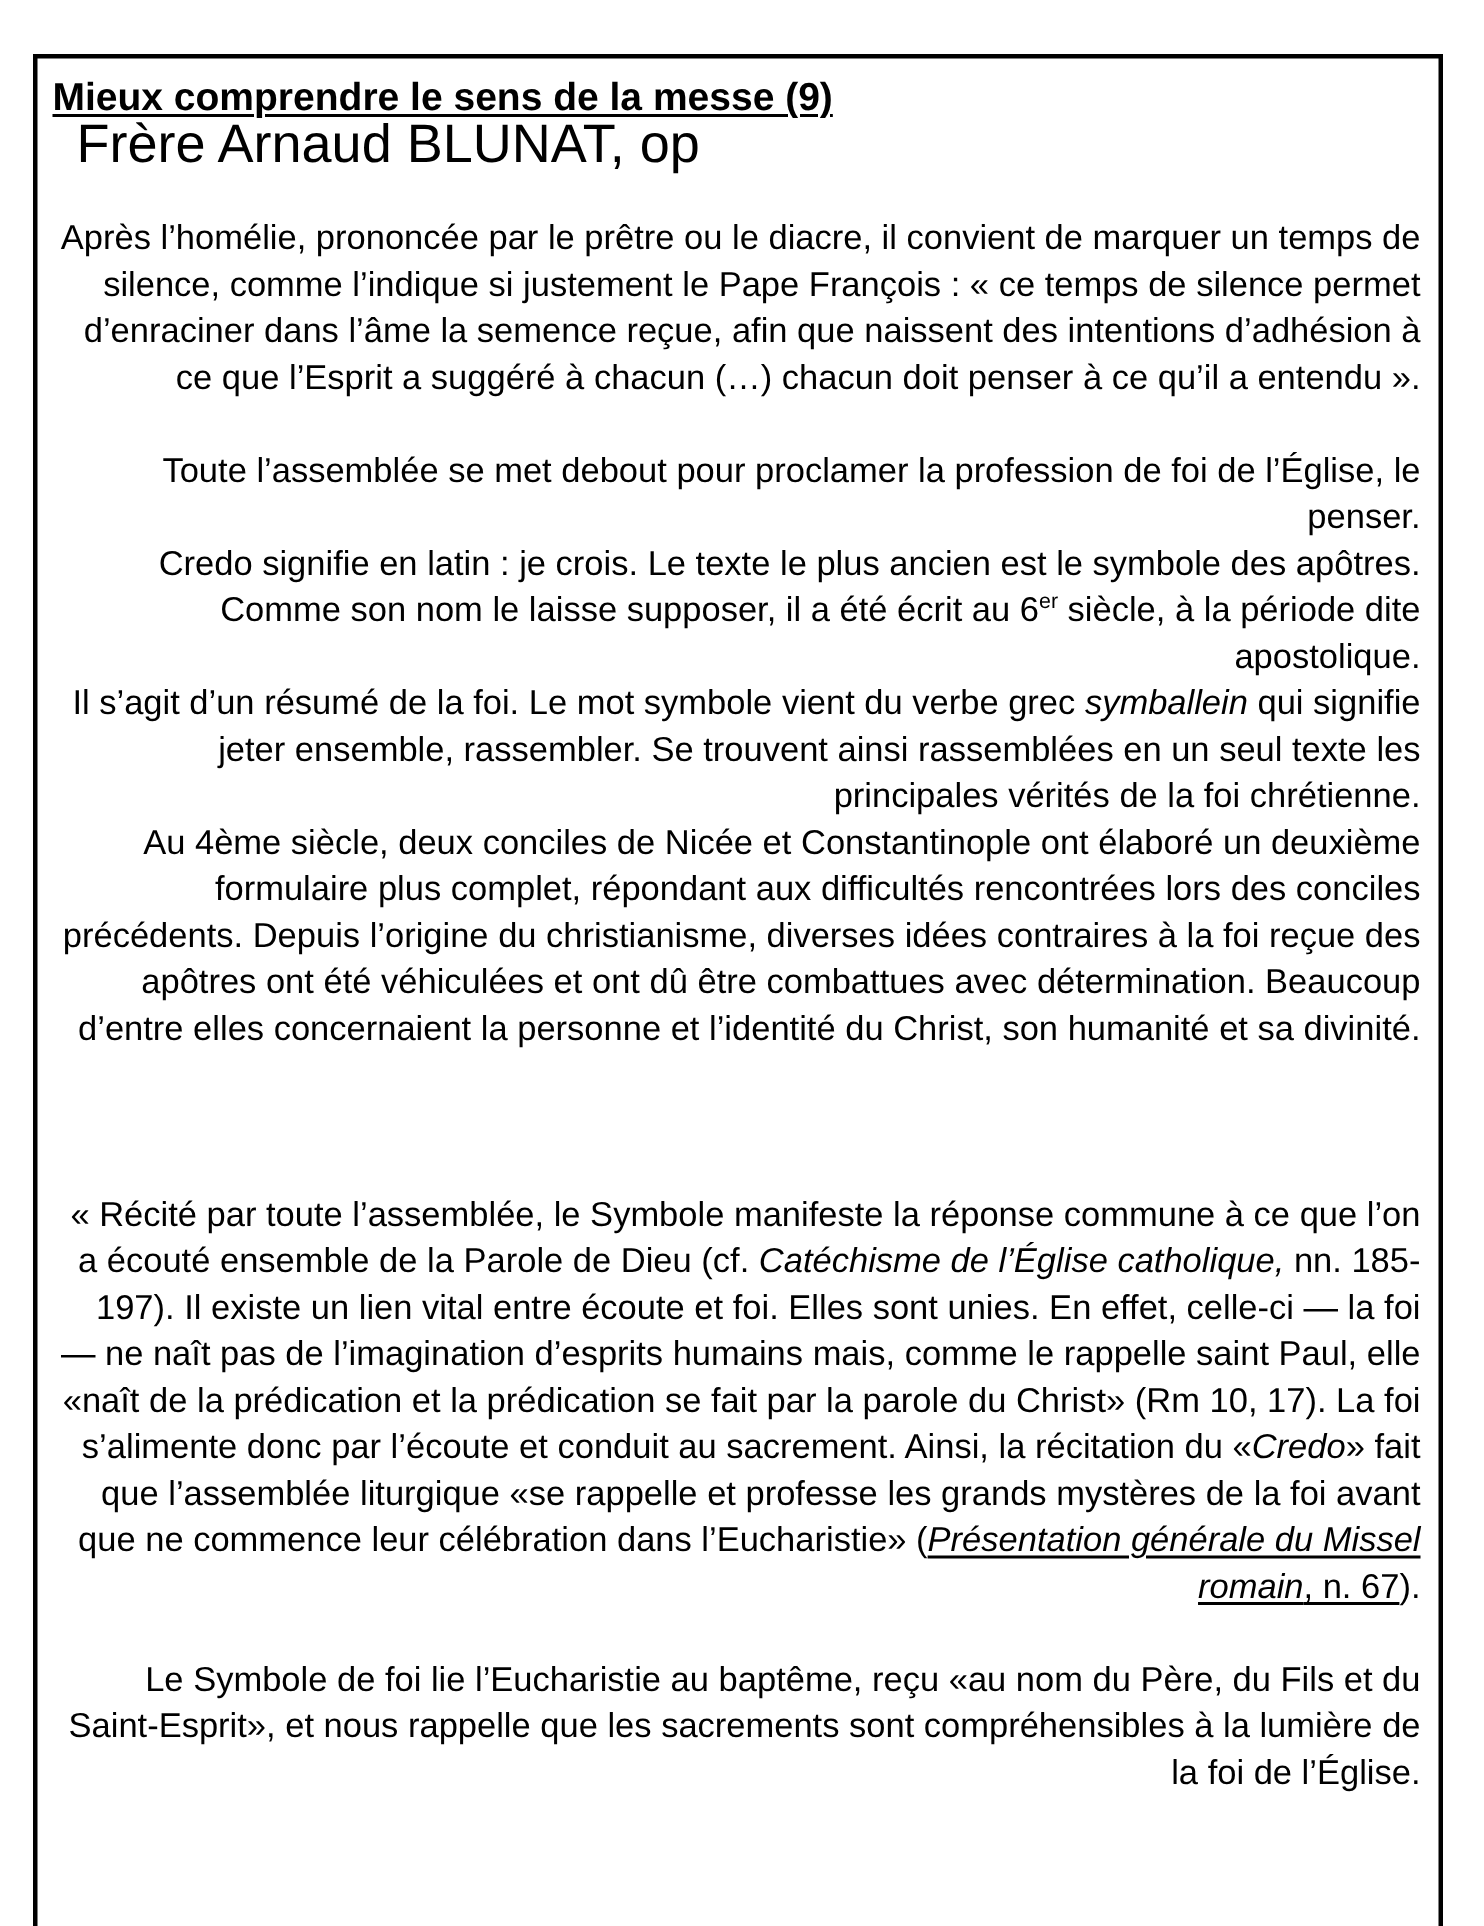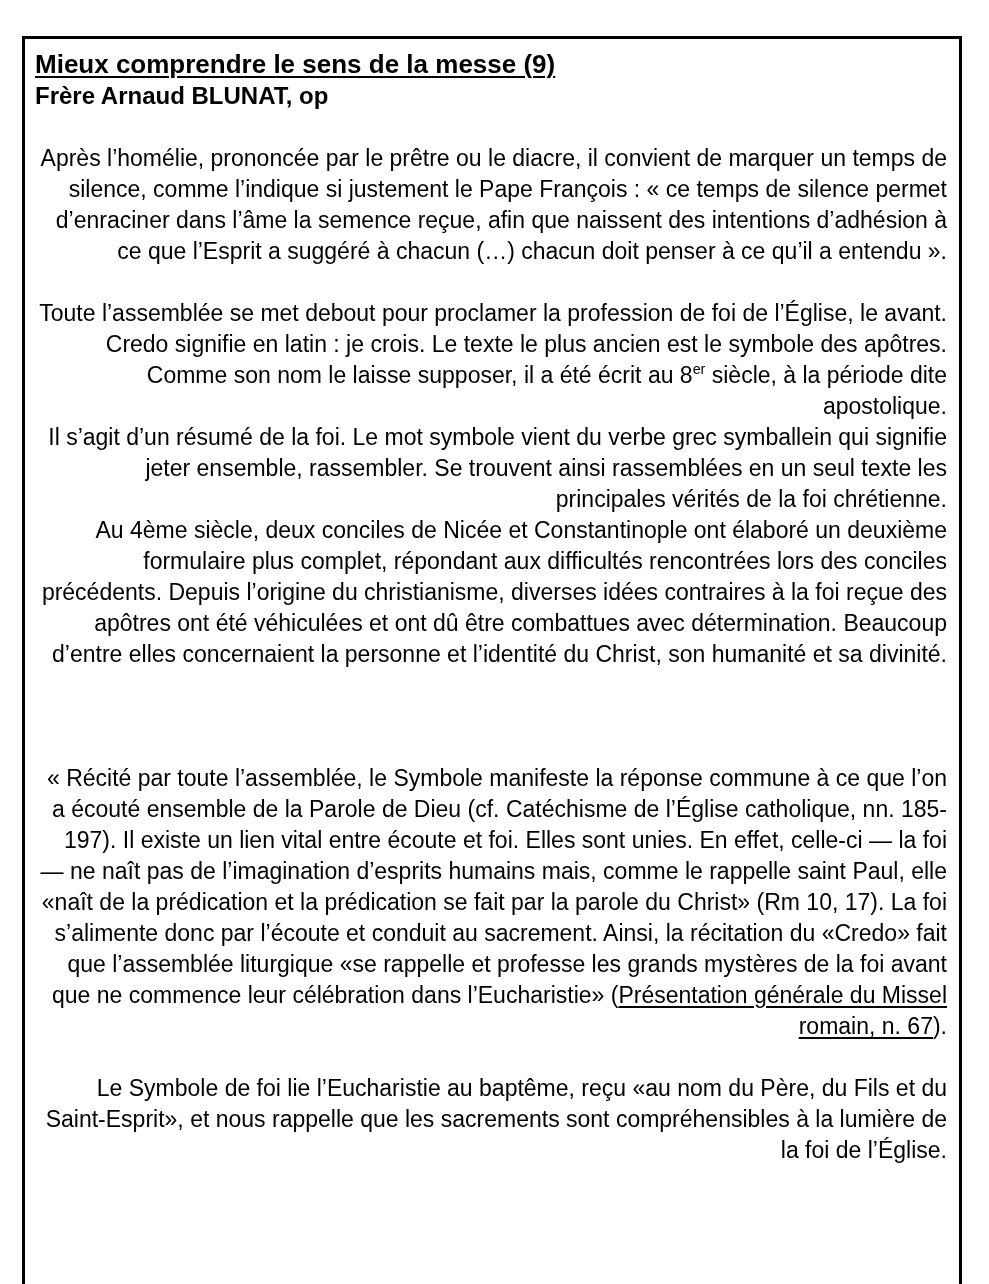--- a/index.html
+++ b/index.html
@@ -25,35 +25,36 @@
   }
   .doc-title {
     font-size: 26px;
     font-weight: bold;
     line-height: 32px;
     text-decoration: underline;
     text-decoration-thickness: 2px;
     text-underline-offset: 3px;
   }
   .doc-author {
-    font-size: 24px;
-    font-weight: bold;
+    font-size: 36px;
+    font-weight: normal;
     line-height: 32px;
+    margin-left: 16px;
   }
   .doc-body p.para {
     margin: 0;
     font-size: 23px;
     line-height: 31px;
     text-align: right;
   }
   .blank-line {
     height: 31px;
   }
   .run-b { font-weight: normal; }
-  .run-i { }
+  .run-i { font-style: italic; }
   .run-u {
     text-decoration: underline;
     text-decoration-thickness: 1.5px;
     text-underline-offset: 3px;
   }
   sup.run-sup {
     font-size: 0.62em;
     vertical-align: super;
     line-height: 0;
   }
@@ -61,22 +62,22 @@
 </head>
 <body>
 
 <div class="page-frame">
   <div class="doc-title">Mieux comprendre le sens de la messe (9)</div>
   <div class="doc-author">Frère Arnaud BLUNAT, op</div>
   <div class="doc-body" id="doc-body">
       <div class="blank-line"></div>
       <p class="para"><span>Après l’homélie, prononcée par le prêtre ou le diacre, il convient de marquer un temps de silence, comme l’indique si justement le Pape François : « ce temps de silence permet d’enraciner dans l’âme la semence reçue, afin que naissent des intentions d’adhésion à ce que l’Esprit a suggéré à chacun (…) chacun doit penser à ce qu’il a entendu ».</span></p>
       <div class="blank-line"></div>
-      <p class="para"><span>Toute l’assemblée se met debout pour proclamer la </span><span class="run-b">profession de foi</span><span> de l’Église, le </span><span class="run-b">avant.</span></p>
-      <p class="para"><span>Credo signifie en latin : je crois. Le texte le plus ancien est le symbole des apôtres. Comme son nom le laisse supposer, il a été écrit au 8</span><sup class="run-sup">er</sup><span> siècle, à la période dite apostolique.</span></p>
+      <p class="para"><span>Toute l’assemblée se met debout pour proclamer la </span><span class="run-b">profession de foi</span><span> de l’Église, le </span><span class="run-b">penser.</span></p>
+      <p class="para"><span>Credo signifie en latin : je crois. Le texte le plus ancien est le symbole des apôtres. Comme son nom le laisse supposer, il a été écrit au 6</span><sup class="run-sup">er</sup><span> siècle, à la période dite apostolique.</span></p>
       <p class="para"><span>Il s’agit d’un résumé de la foi. Le mot symbole vient du verbe grec </span><span class="run-i">symballein</span><span> qui signifie jeter ensemble, rassembler. Se trouvent ainsi rassemblées en un seul texte les principales vérités de la foi chrétienne.</span></p>
       <p class="para"><span>Au 4ème siècle, deux conciles de Nicée et Constantinople ont élaboré un deuxième formulaire plus complet, répondant aux difficultés rencontrées lors des conciles précédents. Depuis l’origine du christianisme, diverses idées contraires à la foi reçue des apôtres ont été véhiculées et ont dû être combattues avec détermination. Beaucoup d’entre elles concernaient la personne et l’identité du Christ, son humanité et sa divinité.</span></p>
       <div class="blank-line"></div>
       <div class="blank-line"></div>
       <div class="blank-line"></div>
       <p class="para"><span>« Récité par toute l’assemblée, le Symbole manifeste la réponse commune à ce que l’on a écouté ensemble de la Parole de Dieu (cf. </span><span class="run-i">Catéchisme de l’Église catholique,</span><span> nn. 185-197). Il existe </span><span class="run-b">un lien vital entre écoute et foi</span><span>. Elles sont unies. En effet, celle-ci — la foi — ne naît pas de l’imagination d’esprits humains mais, comme le rappelle saint Paul, elle «naît de la prédication et la prédication se fait par la parole du Christ» (Rm 10, 17). La foi s’alimente donc par l’écoute et conduit au sacrement. Ainsi, la récitation du «</span><span class="run-i">Credo</span><span>» fait que l’assemblée liturgique «se rappelle et professe les grands mystères de la foi avant que ne commence leur célébration dans l’Eucharistie» (</span><span class="run-i run-u">Présentation générale du Missel romain</span><span class="run-u">, n. 67</span><span>).</span></p>
       <div class="blank-line"></div>
       <p class="para"><span class="run-b">Le Symbole de foi lie l’Eucharistie au baptême</span><span>, reçu «au nom du Père, du Fils et du Saint-Esprit», et nous rappelle que les sacrements sont compréhensibles à la lumière de la foi de l’Église.</span></p>
     </div>
 </div>

